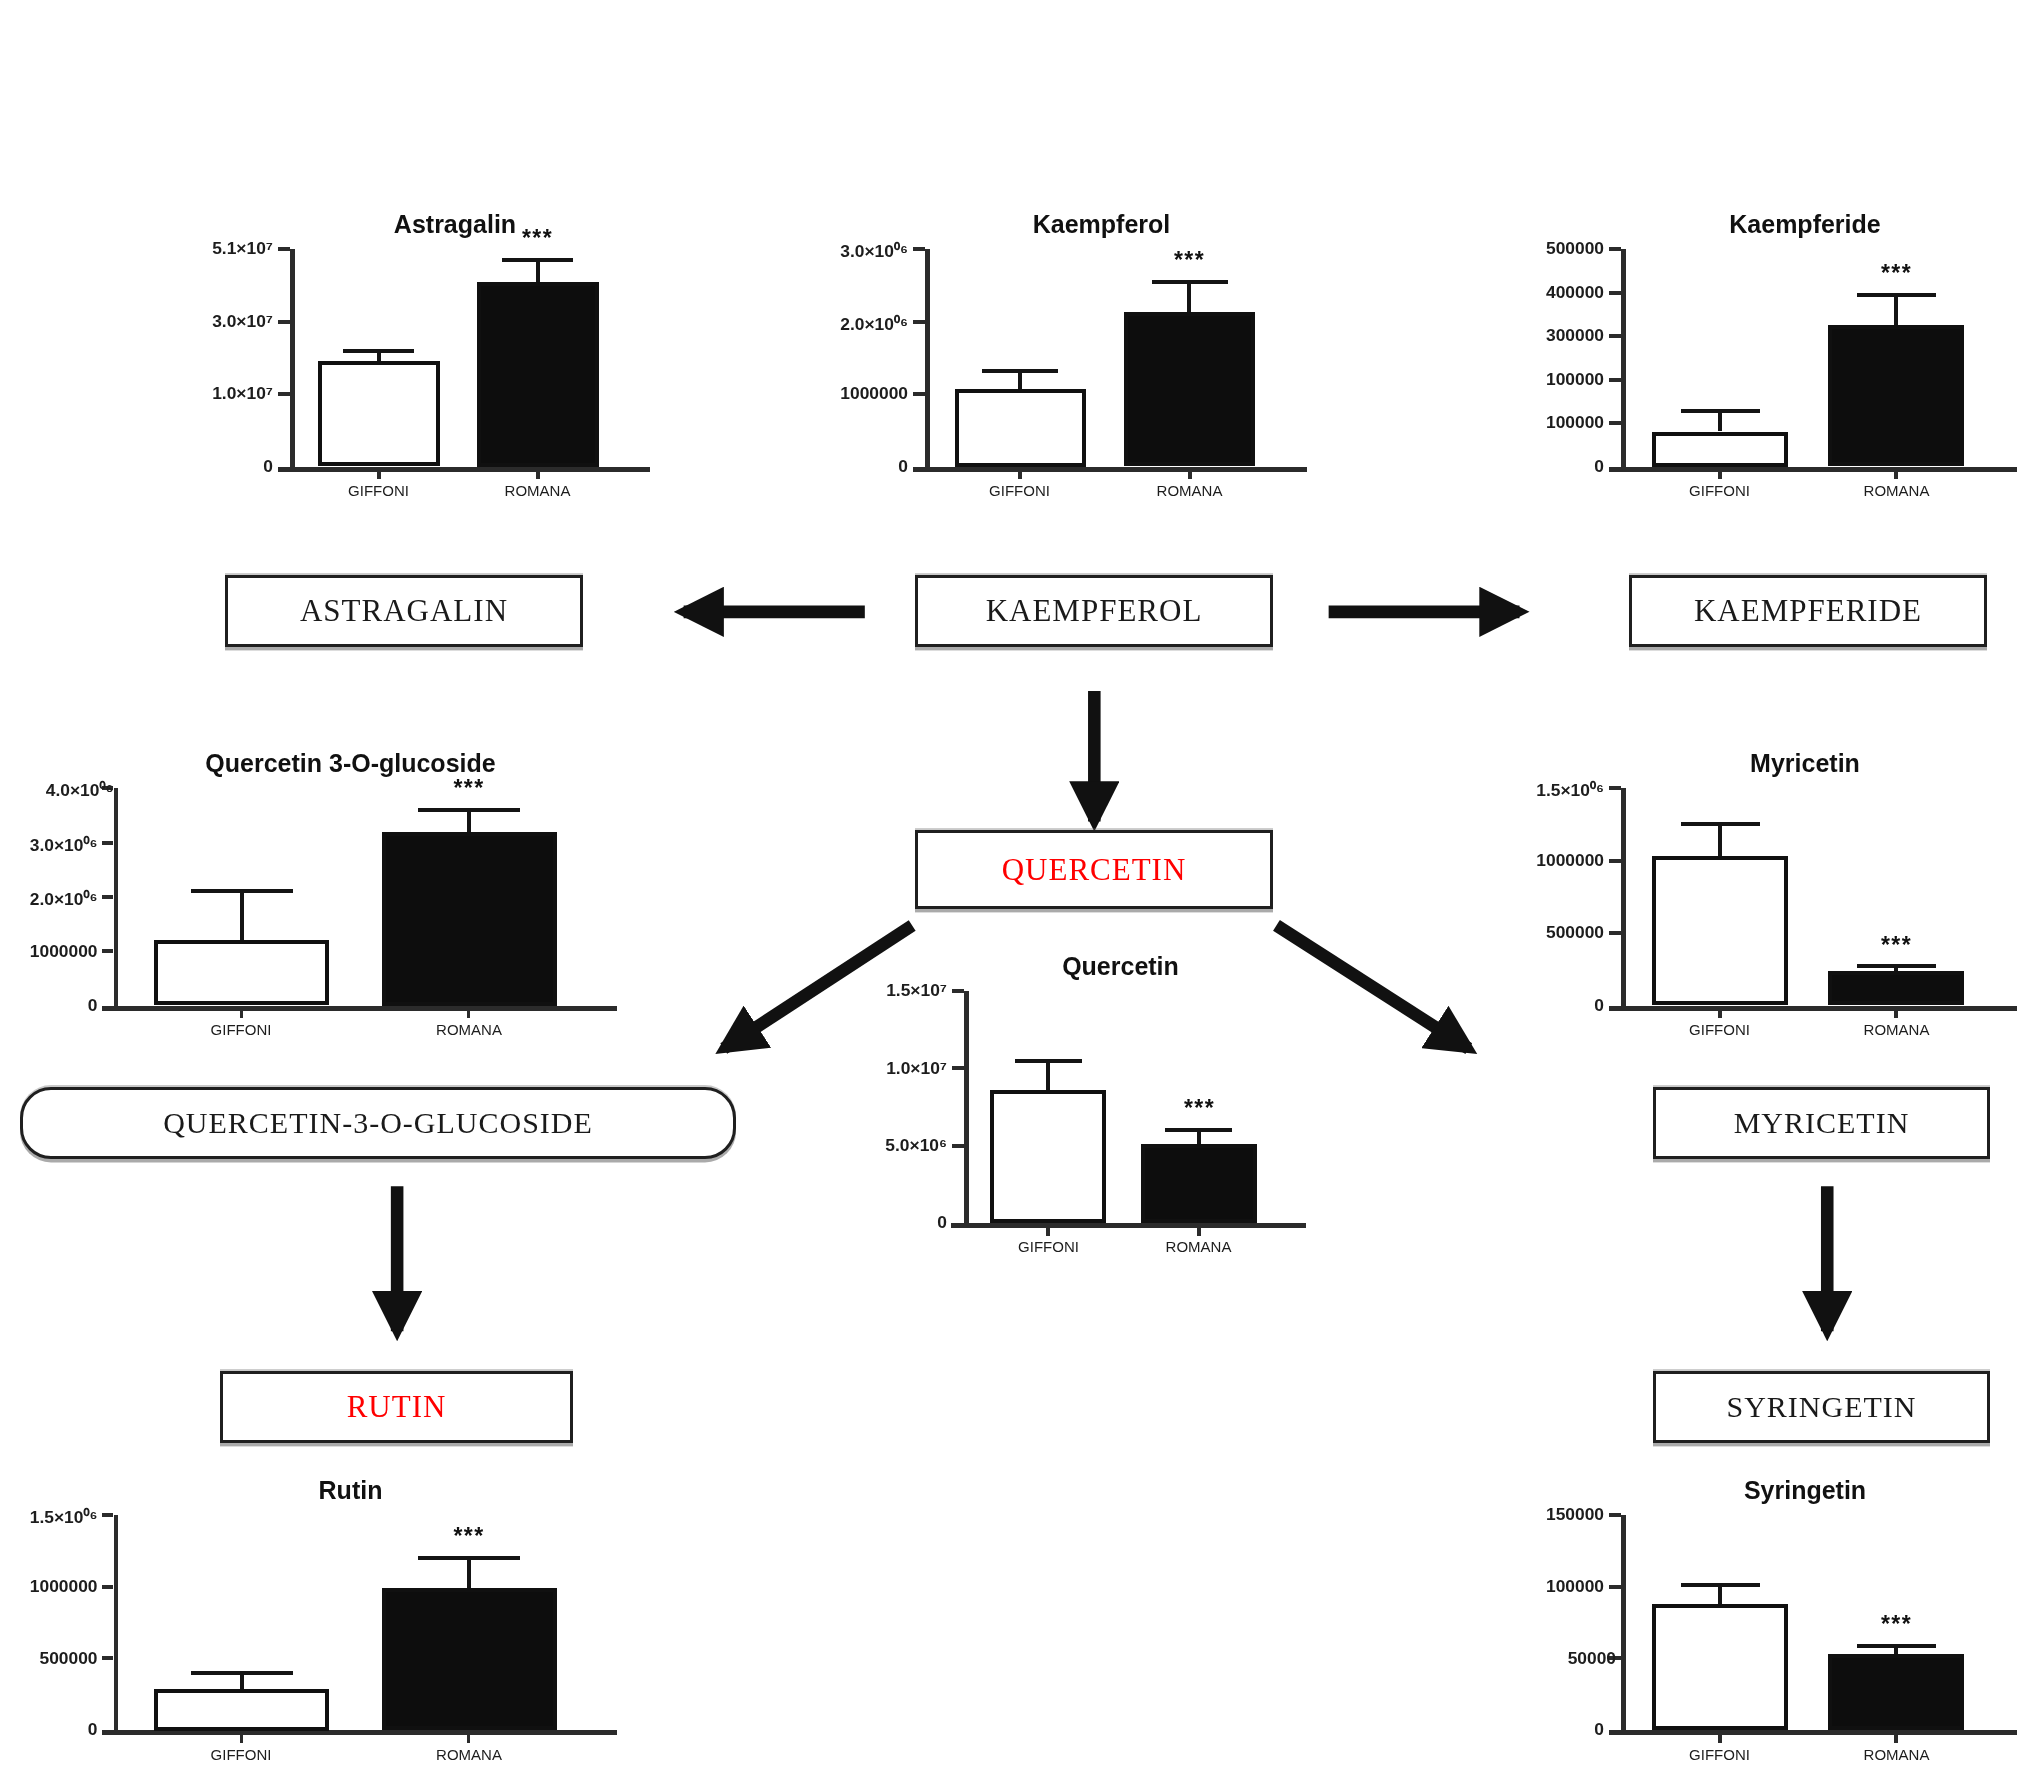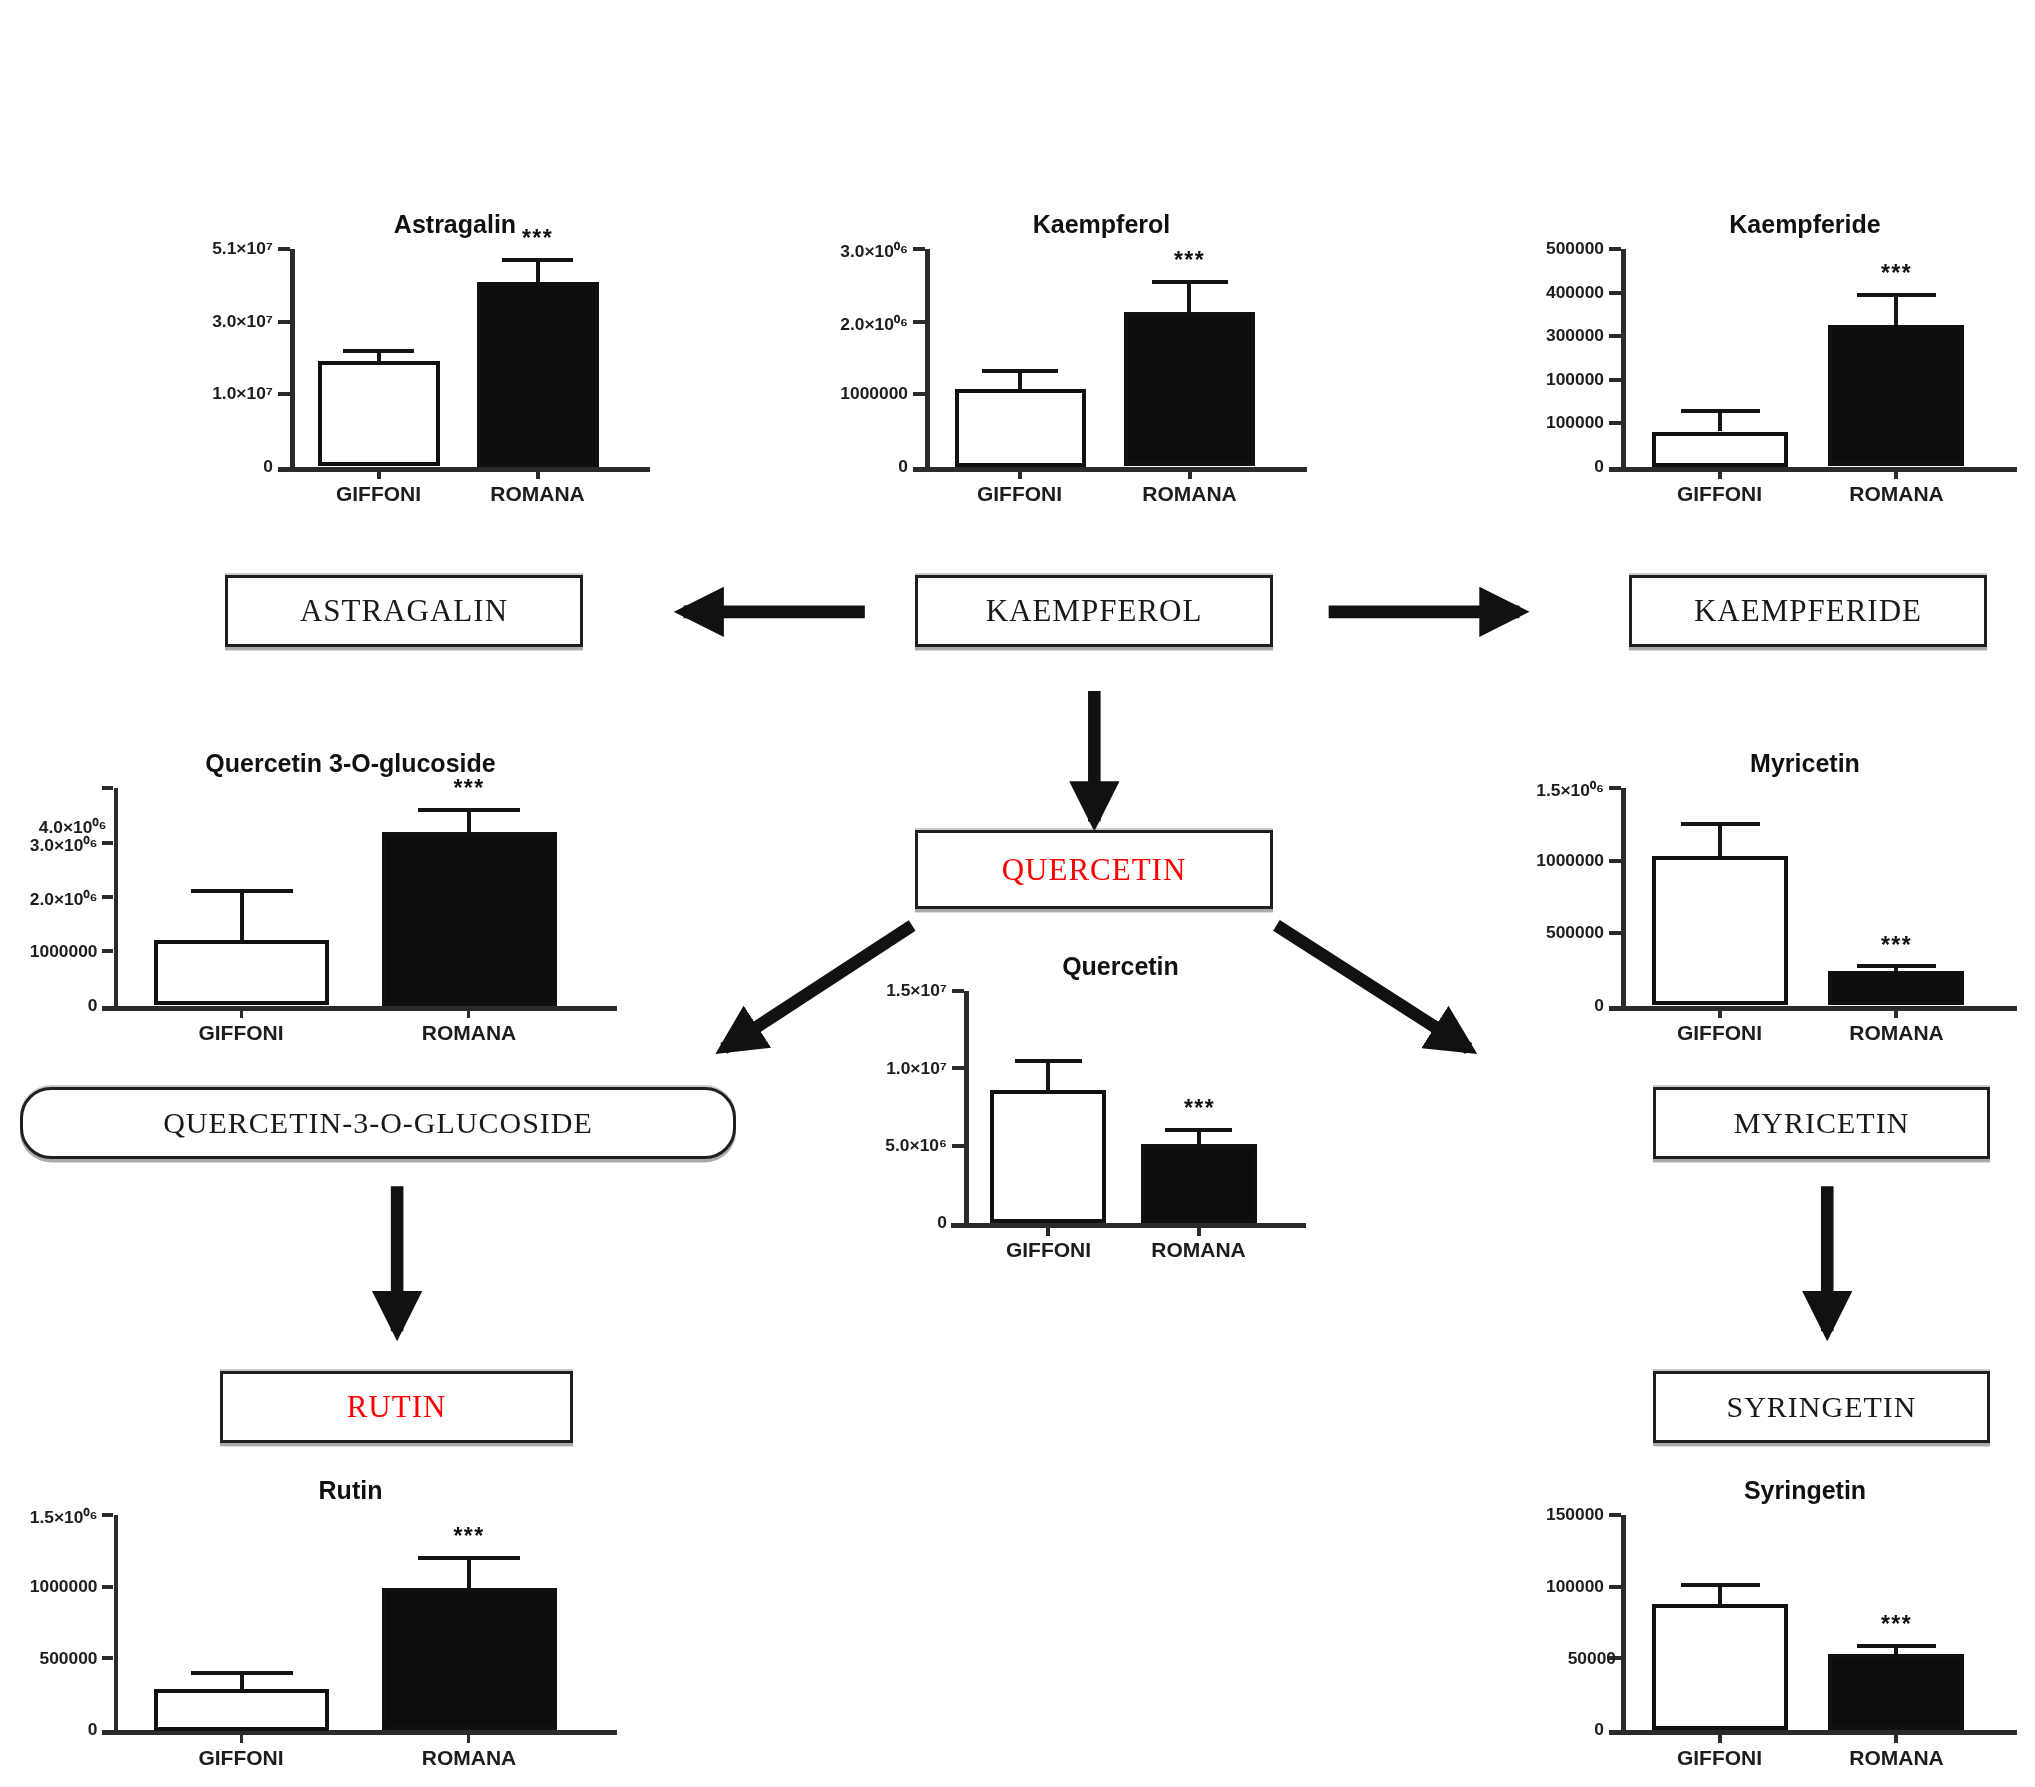--- a/index.html
+++ b/index.html
@@ -10,21 +10,21 @@
   .arrows{position:absolute;left:0;top:0;pointer-events:none;}
   .pathway-box{position:absolute;background:#fff;border:3.9px solid #1f1f1f;
     box-shadow:0 3.4px 0 rgba(100,100,100,.55), 0 -1.9px 0 rgba(100,100,100,.35);
     display:flex;align-items:center;justify-content:center;
     font-family:"Liberation Serif",serif;font-size:31px;letter-spacing:1px;color:#111;white-space:nowrap;}
   .chart{position:absolute;}
   .ctitle{position:absolute;text-align:center;font-weight:bold;font-size:25px;color:#111;white-space:nowrap;}
   .axis{position:absolute;background:#2b2b2b;}
   .tickmark{position:absolute;background:#2b2b2b;}
   .tick-label{position:absolute;text-align:right;font-weight:bold;font-size:17.4px;color:#1d1d1d;white-space:nowrap;}
-  .cat-label{position:absolute;text-align:center;font-weight:bold;font-size:21px;color:#1d1d1d;}
+  .cat-label{position:absolute;text-align:center;font-weight:normal;font-size:15px;color:#1d1d1d;}
   .bar{position:absolute;box-sizing:border-box;border:4.3px solid #101010;}
   .err{position:absolute;background:#141414;}
   .sig{position:absolute;text-align:center;font-weight:bold;font-size:23px;letter-spacing:1.4px;color:#111;}
 </style>
 </head>
 <body>
 
 <div class="page">
 
   <svg class="arrows" width="2035" height="1788" viewBox="0 0 4212 3700" id="arrow-svg">
@@ -131,21 +131,21 @@
         <div class="axis" style="left: 99px; top: 41px; width: 4.8px; height: 222px;"></div>
         <div class="axis" style="left: 87px; top: 259px; width: 515px; height: 4.8px;"></div>
         <div class="tick-label" style="left: 0px; top: 248px; width: 83px;">0</div>
         <div class="tickmark" style="left: 87px; top: 202px; width: 11.6px; height: 4.3px;"></div>
         <div class="tick-label" style="left: 0px; top: 194px; width: 83px;">1000000</div>
         <div class="tickmark" style="left: 87px; top: 148px; width: 11.6px; height: 4.3px;"></div>
         <div class="tick-label" style="left: 0px; top: 139px; width: 83px;">2.0×10⁰⁶</div>
         <div class="tickmark" style="left: 87px; top: 94px; width: 11.6px; height: 4.3px;"></div>
         <div class="tick-label" style="left: 0px; top: 85px; width: 83px;">3.0×10⁰⁶</div>
         <div class="tickmark" style="left: 87px; top: 39px; width: 11.6px; height: 4.3px;"></div>
-        <div class="tick-label" style="left: 9px; top: 30px; width: 83px; margin-top: 37px;">4.0×10⁰⁶</div>
+        <div class="tick-label" style="left: 16px; top: 30px; width: 83px;">4.0×10⁰⁶</div>
         <div class="err" style="left: 225px; top: 144px; width: 4.3px; height: 49px;"></div>
         <div class="err" style="left: 176px; top: 142px; width: 102px; height: 4.3px;"></div>
         <div class="bar" style="left: 139px; top: 193px; width: 175px; height: 65px; background: rgb(255, 255, 255);"></div>
         <div class="tickmark" style="left: 225px; top: 263px; width: 3.9px; height: 7.7px;"></div>
         <div class="cat-label" style="left: 130px; top: 274px; width: 193px;">GIFFONI</div>
         <div class="err" style="left: 452px; top: 63px; width: 4.3px; height: 22px;"></div>
         <div class="err" style="left: 403px; top: 61px; width: 102px; height: 4.3px;"></div>
         <div class="bar" style="left: 367px; top: 85px; width: 175px; height: 174px; background: rgb(13, 13, 13);"></div>
         <div class="tickmark" style="left: 452px; top: 263px; width: 3.9px; height: 7.7px;"></div>
         <div class="cat-label" style="left: 358px; top: 274px; width: 193px;">ROMANA</div>

